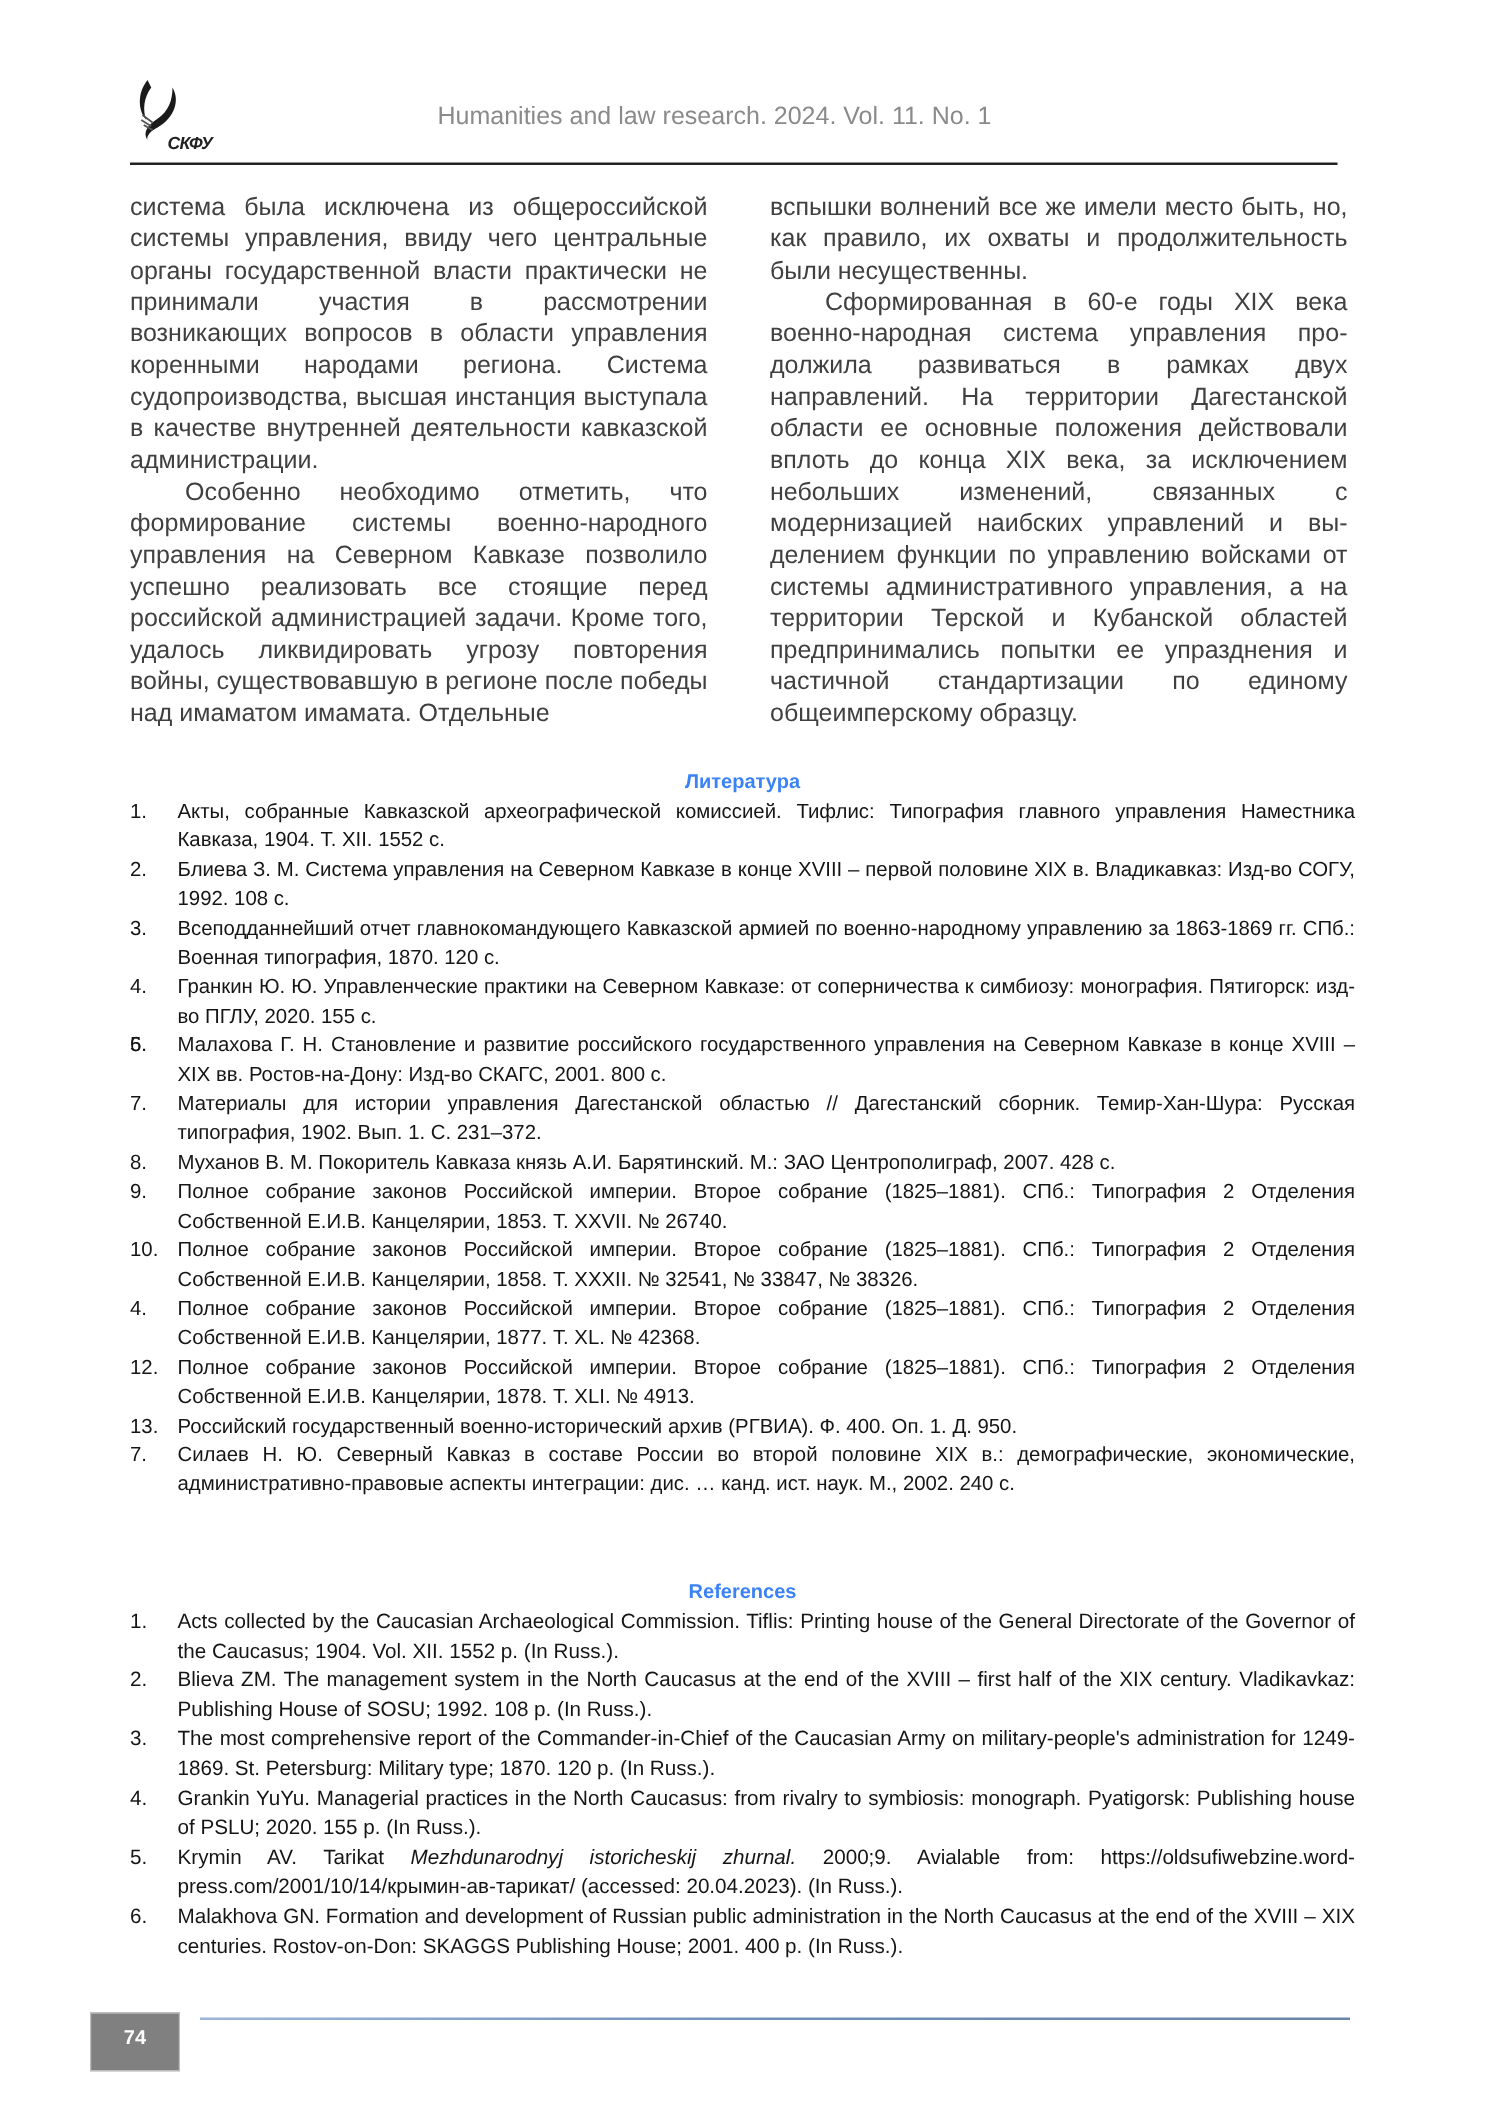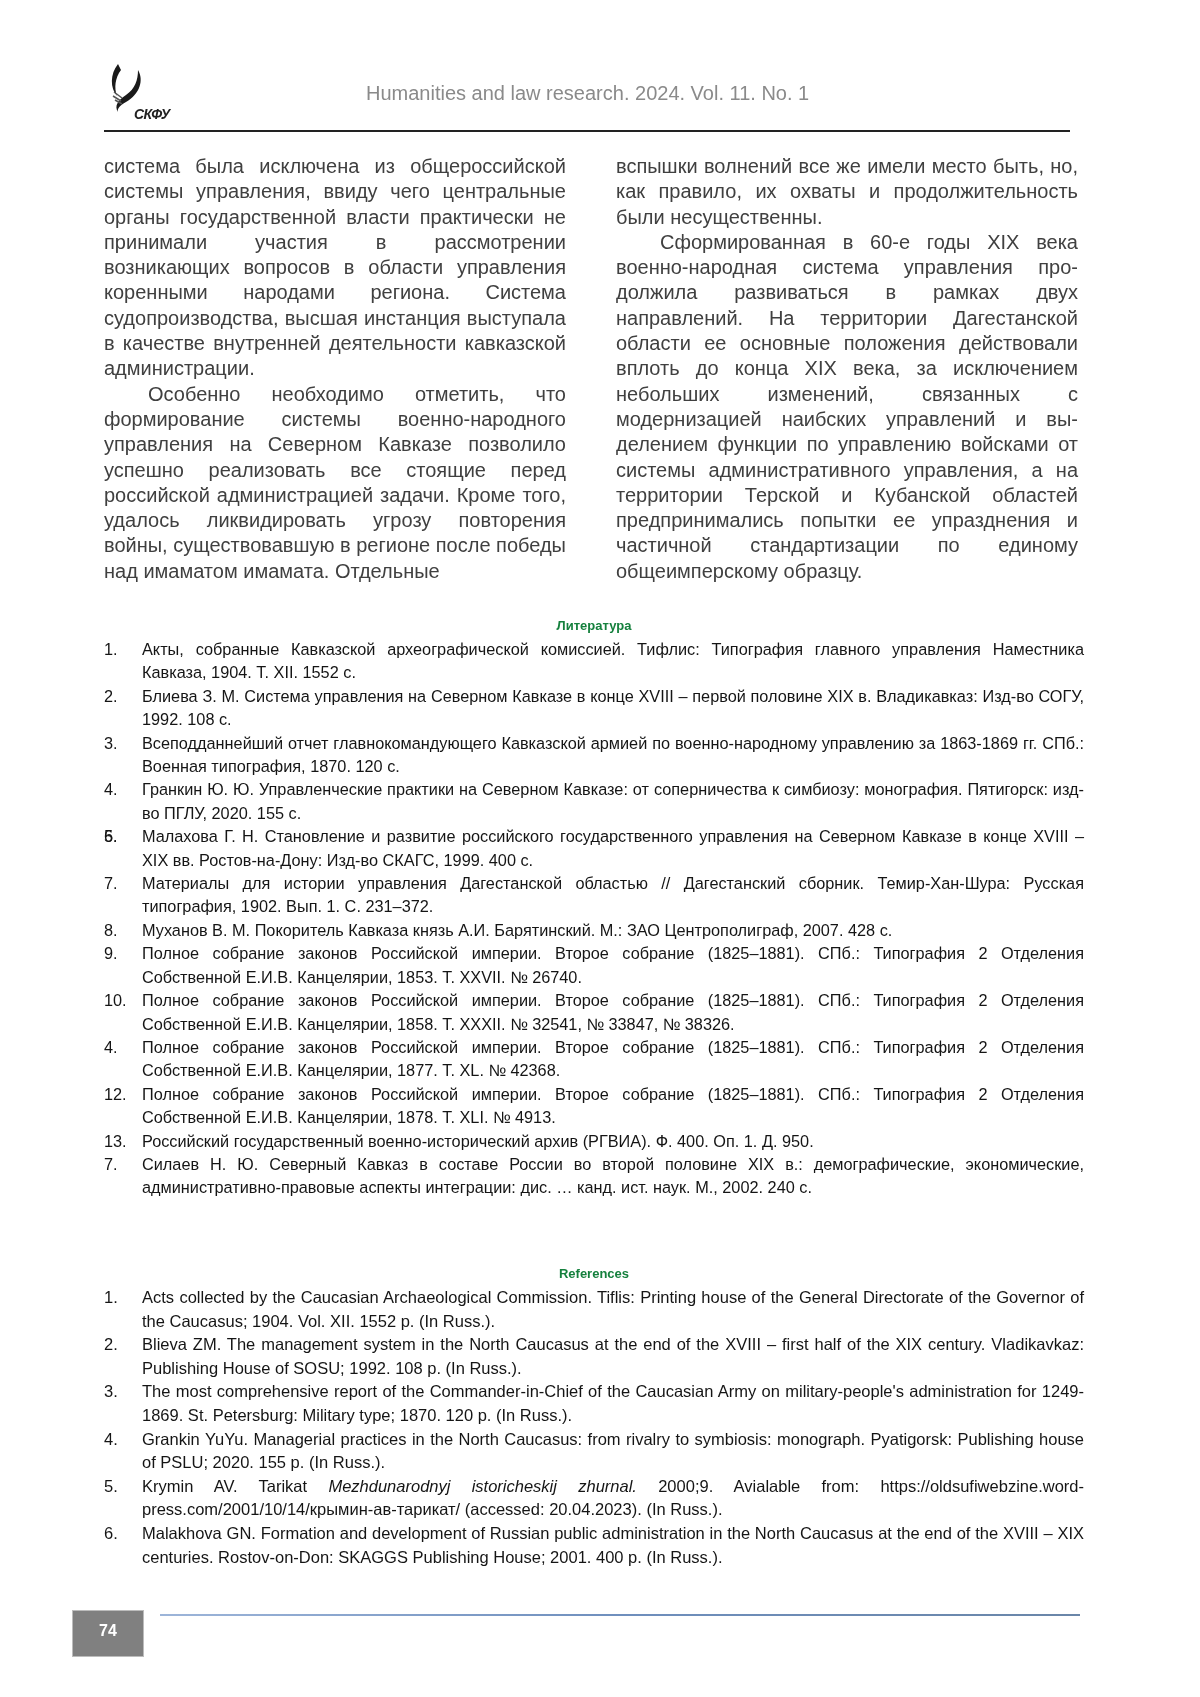--- a/index.html
+++ b/index.html
@@ -2,34 +2,34 @@
 <html><head>
   <meta charset="utf-8">
   <style>
     html, body { margin: 0; padding: 0; background: #ffffff; }
     body { width: 1200px; height: 1697px; position: relative; overflow: hidden; font-family: "Liberation Sans", sans-serif; color: #111; }
 
     .header { position: absolute; left: 104px; top: 60px; width: 966px; height: 72px; }
     .logo { position: absolute; left: 0; top: 0; width: 80px; height: 68px; }
     .logo svg { position: absolute; left: 4px; top: 2px; }
     .logo-text { position: absolute; left: 14px; top: 46px; font-family: "Liberation Sans", sans-serif; font-weight: bold; font-size: 14px; letter-spacing: -0.5px; color: #222; font-style: italic; margin-left: 16px; }
-    .journal-title { position: absolute; left: 246px; top: 22px; font-size: 20px; color: #8a8a8a; letter-spacing: 0px; white-space: nowrap; margin-left: 16px; }
+    .journal-title { position: absolute; left: 246px; top: 22px; font-size: 20px; color: #8a8a8a; letter-spacing: 0px; white-space: nowrap; }
     .header-rule { position: absolute; left: 0; top: 70px; width: 966px; height: 2px; background: #222; }
 
     .columns { position: absolute; top: 154px; left: 104px; width: 972px; }
     .col { position: absolute; top: 0; width: 462px; font-size: 20px; line-height: 25.3px; text-align: justify; color: #404040; }
     .col-left { left: 0; }
     .col-right { left: 512px; }
     .col p { margin: 0; }
     .col p.indent { text-indent: 44px; }
 
     .refs { position: absolute; left: 104px; width: 980px; font-family: "Liberation Sans", sans-serif; }
     .refs-ru { top: 614px; }
     .refs-en { top: 1262px; }
-    .refs-heading { text-align: center; font-weight: bold; font-size: 13px; line-height: 24px; margin: 0 0 0 0; color: #15803d; }
+    .refs-heading { text-align: center; font-weight: bold; font-size: 16px; line-height: 24px; margin: 0 0 0 0; color: #3b82f6; }
     .ref-list { list-style: none; margin: 0; padding: 0; }
     .ref-item { position: relative; padding-left: 38px; font-size: 16.3px; line-height: 23.4px; text-align: justify; color: #151515; }
     .ref-num { position: absolute; left: 0; top: 0; }
     .refs-en .ref-item { font-size: 16.5px; line-height: 23.6px; }
     .ital { font-style: italic; }
 
     .footer { position: absolute; left: 72px; top: 1610px; width: 1010px; height: 50px; padding-left: 38px; }
     .page-box { position: absolute; left: 0; top: 0; width: 70px; height: 45px; background: #808080; border: 1px solid #bcbcbc; }
     .page-num { position: absolute; left: 0; right: 0; top: 11px; text-align: center; color: #ffffff; font-weight: bold; font-size: 16px; }
     .footer-rule { position: absolute; left: 88px; top: 4px; width: 920px; height: 2px; background: linear-gradient(to right, #9db5d9, #6f8fbd 50%, #6a86a8); }
@@ -62,21 +62,21 @@
 </div>
 
 <div class="refs refs-ru">
   <h3 class="refs-heading">Литература</h3>
   <ol class="ref-list">
     <li class="ref-item"><span class="ref-num">1.</span><span>Акты, собранные Кавказской археографической комиссией. Тифлис: Типография главного управ­ления Наместника Кавказа, 1904. Т. XII. 1552 с.</span></li>
     <li class="ref-item"><span class="ref-num">2.</span><span>Блиева З. М. Система управления на Северном Кавказе в конце XVIII – первой половине XIX в. Владикавказ: Изд-во СОГУ, 1992. 108 с.</span></li>
     <li class="ref-item"><span class="ref-num">3.</span><span>Всеподданнейший отчет главнокомандующего Кавказской армией по военно-народному управле­нию за 1863-1869 гг. СПб.: Военная типография, 1870. 120 с.</span></li>
     <li class="ref-item"><span class="ref-num">4.</span><span>Гранкин Ю. Ю. Управленческие практики на Северном Кавказе: от соперничества к симбиозу: мо­нография. Пятигорск: изд-во ПГЛУ, 2020. 155 с.</span></li>
     <li class="ref-item"><span class="ref-num">5.</span></li>
-    <li class="ref-item"><span class="ref-num">6.</span><span>Малахова Г. Н. Становление и развитие российского государственного управления на Северном Кавказе в конце XVIII – XIX вв.  Ростов-на-Дону: Изд-во СКАГС, 1999. 400 с.</span></li>
+    <li class="ref-item"><span class="ref-num">6.</span><span>Малахова Г. Н. Становление и развитие российского государственного управления на Северном Кавказе в конце XVIII – XIX вв.  Ростов-на-Дону: Изд-во СКАГС, 2001. 800 с.</span></li>
     <li class="ref-item"><span class="ref-num">7.</span><span>Материалы для истории управления Дагестанской областью // Дагестанский сборник. Темир-Хан-Шура: Русская типография, 1902. Вып. 1. С. 231–372.</span></li>
     <li class="ref-item"><span class="ref-num">8.</span><span>Муханов В. М. Покоритель Кавказа князь А.И. Барятинский. М.: ЗАО Центрополиграф, 2007. 428 с.</span></li>
     <li class="ref-item"><span class="ref-num">9.</span><span>Полное собрание законов Российской империи. Второе собрание (1825–1881). СПб.: Типография 2 Отделения Собственной Е.И.В. Канцелярии, 1853. Т. XXVII. № 26740.</span></li>
     <li class="ref-item"><span class="ref-num">10.</span><span>Полное собрание законов Российской империи. Второе собрание (1825–1881). СПб.: Типография 2 Отделения Собственной Е.И.В. Канцелярии, 1858. Т. XXXII. № 32541, № 33847, № 38326.</span></li>
     <li class="ref-item"><span class="ref-num">4.</span><span>Полное собрание законов Российской империи. Второе собрание (1825–1881). СПб.: Типография 2 Отделения Собственной Е.И.В. Канцелярии, 1877. Т. XL. № 42368.</span></li>
     <li class="ref-item"><span class="ref-num">12.</span><span>Полное собрание законов Российской империи. Второе собрание (1825–1881). СПб.: Типография 2 Отделения Собственной Е.И.В. Канцелярии, 1878. Т. XLI. № 4913.</span></li>
     <li class="ref-item"><span class="ref-num">13.</span><span>Российский государственный военно-исторический архив (РГВИА).  Ф. 400. Оп. 1. Д. 950.</span></li>
     <li class="ref-item"><span class="ref-num">7.</span><span>Силаев Н. Ю. Северный Кавказ в составе России во второй половине XIX в.: демографические, эко­номические, административно-правовые аспекты интеграции: дис. … канд. ист. наук. М., 2002. 240 с.</span></li>
   </ol>
 </div>

